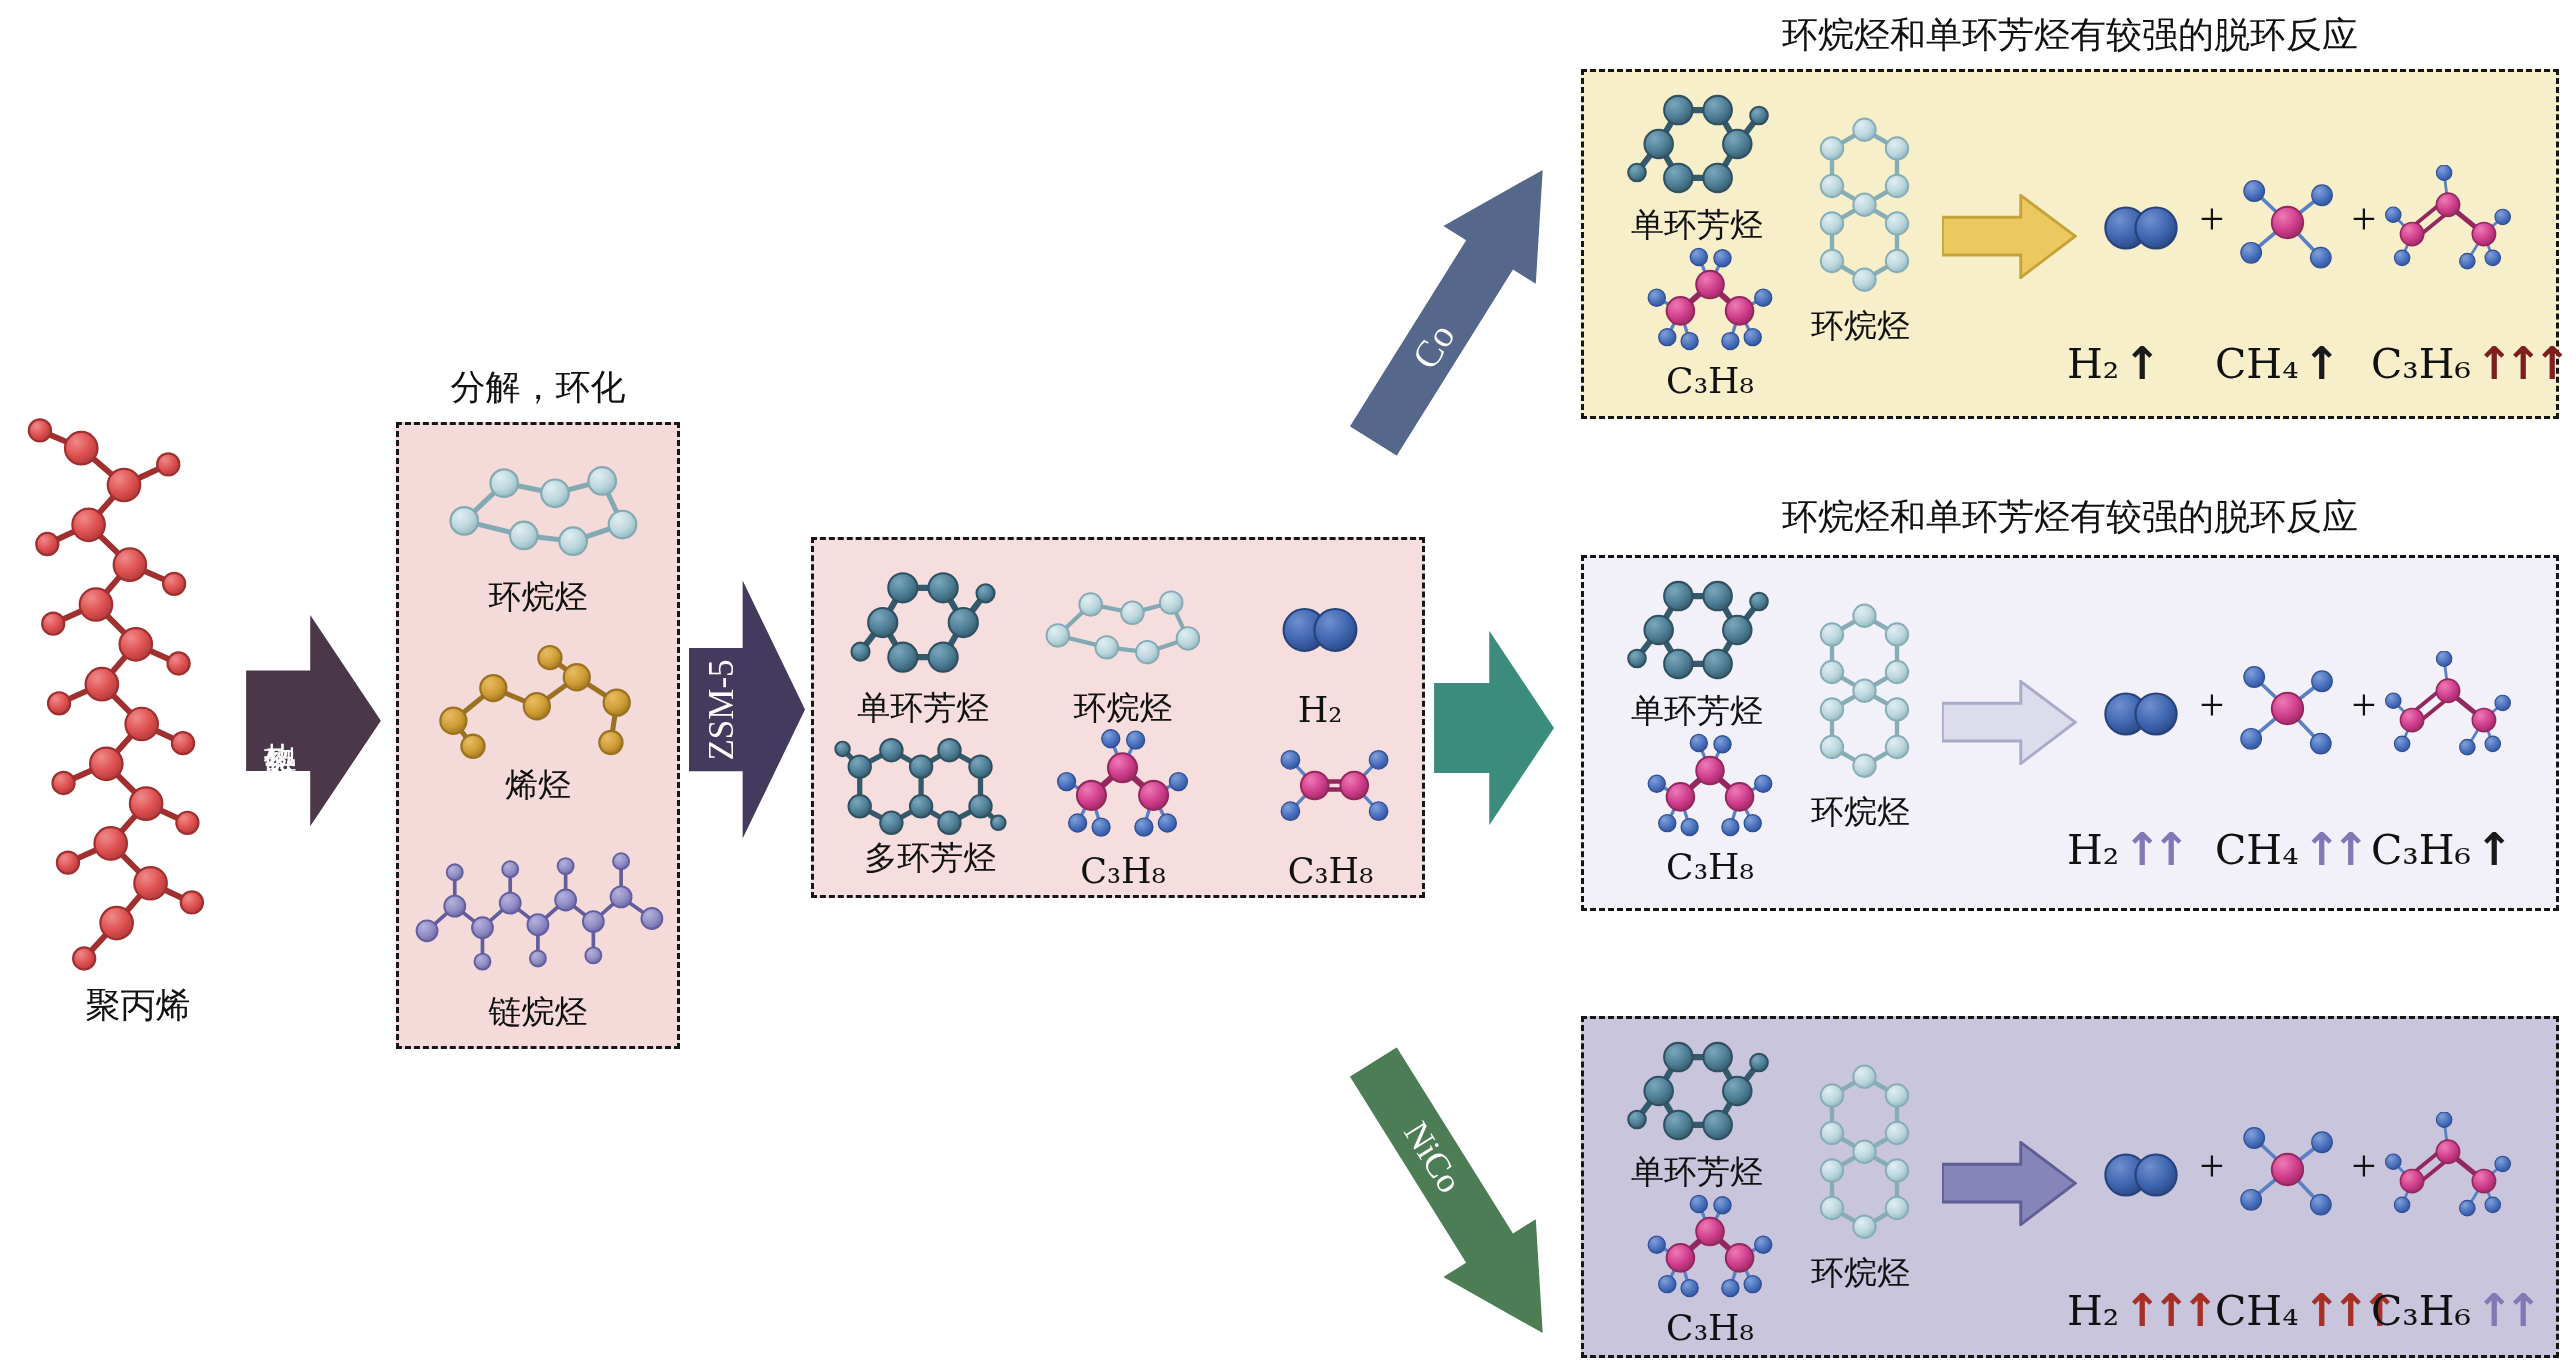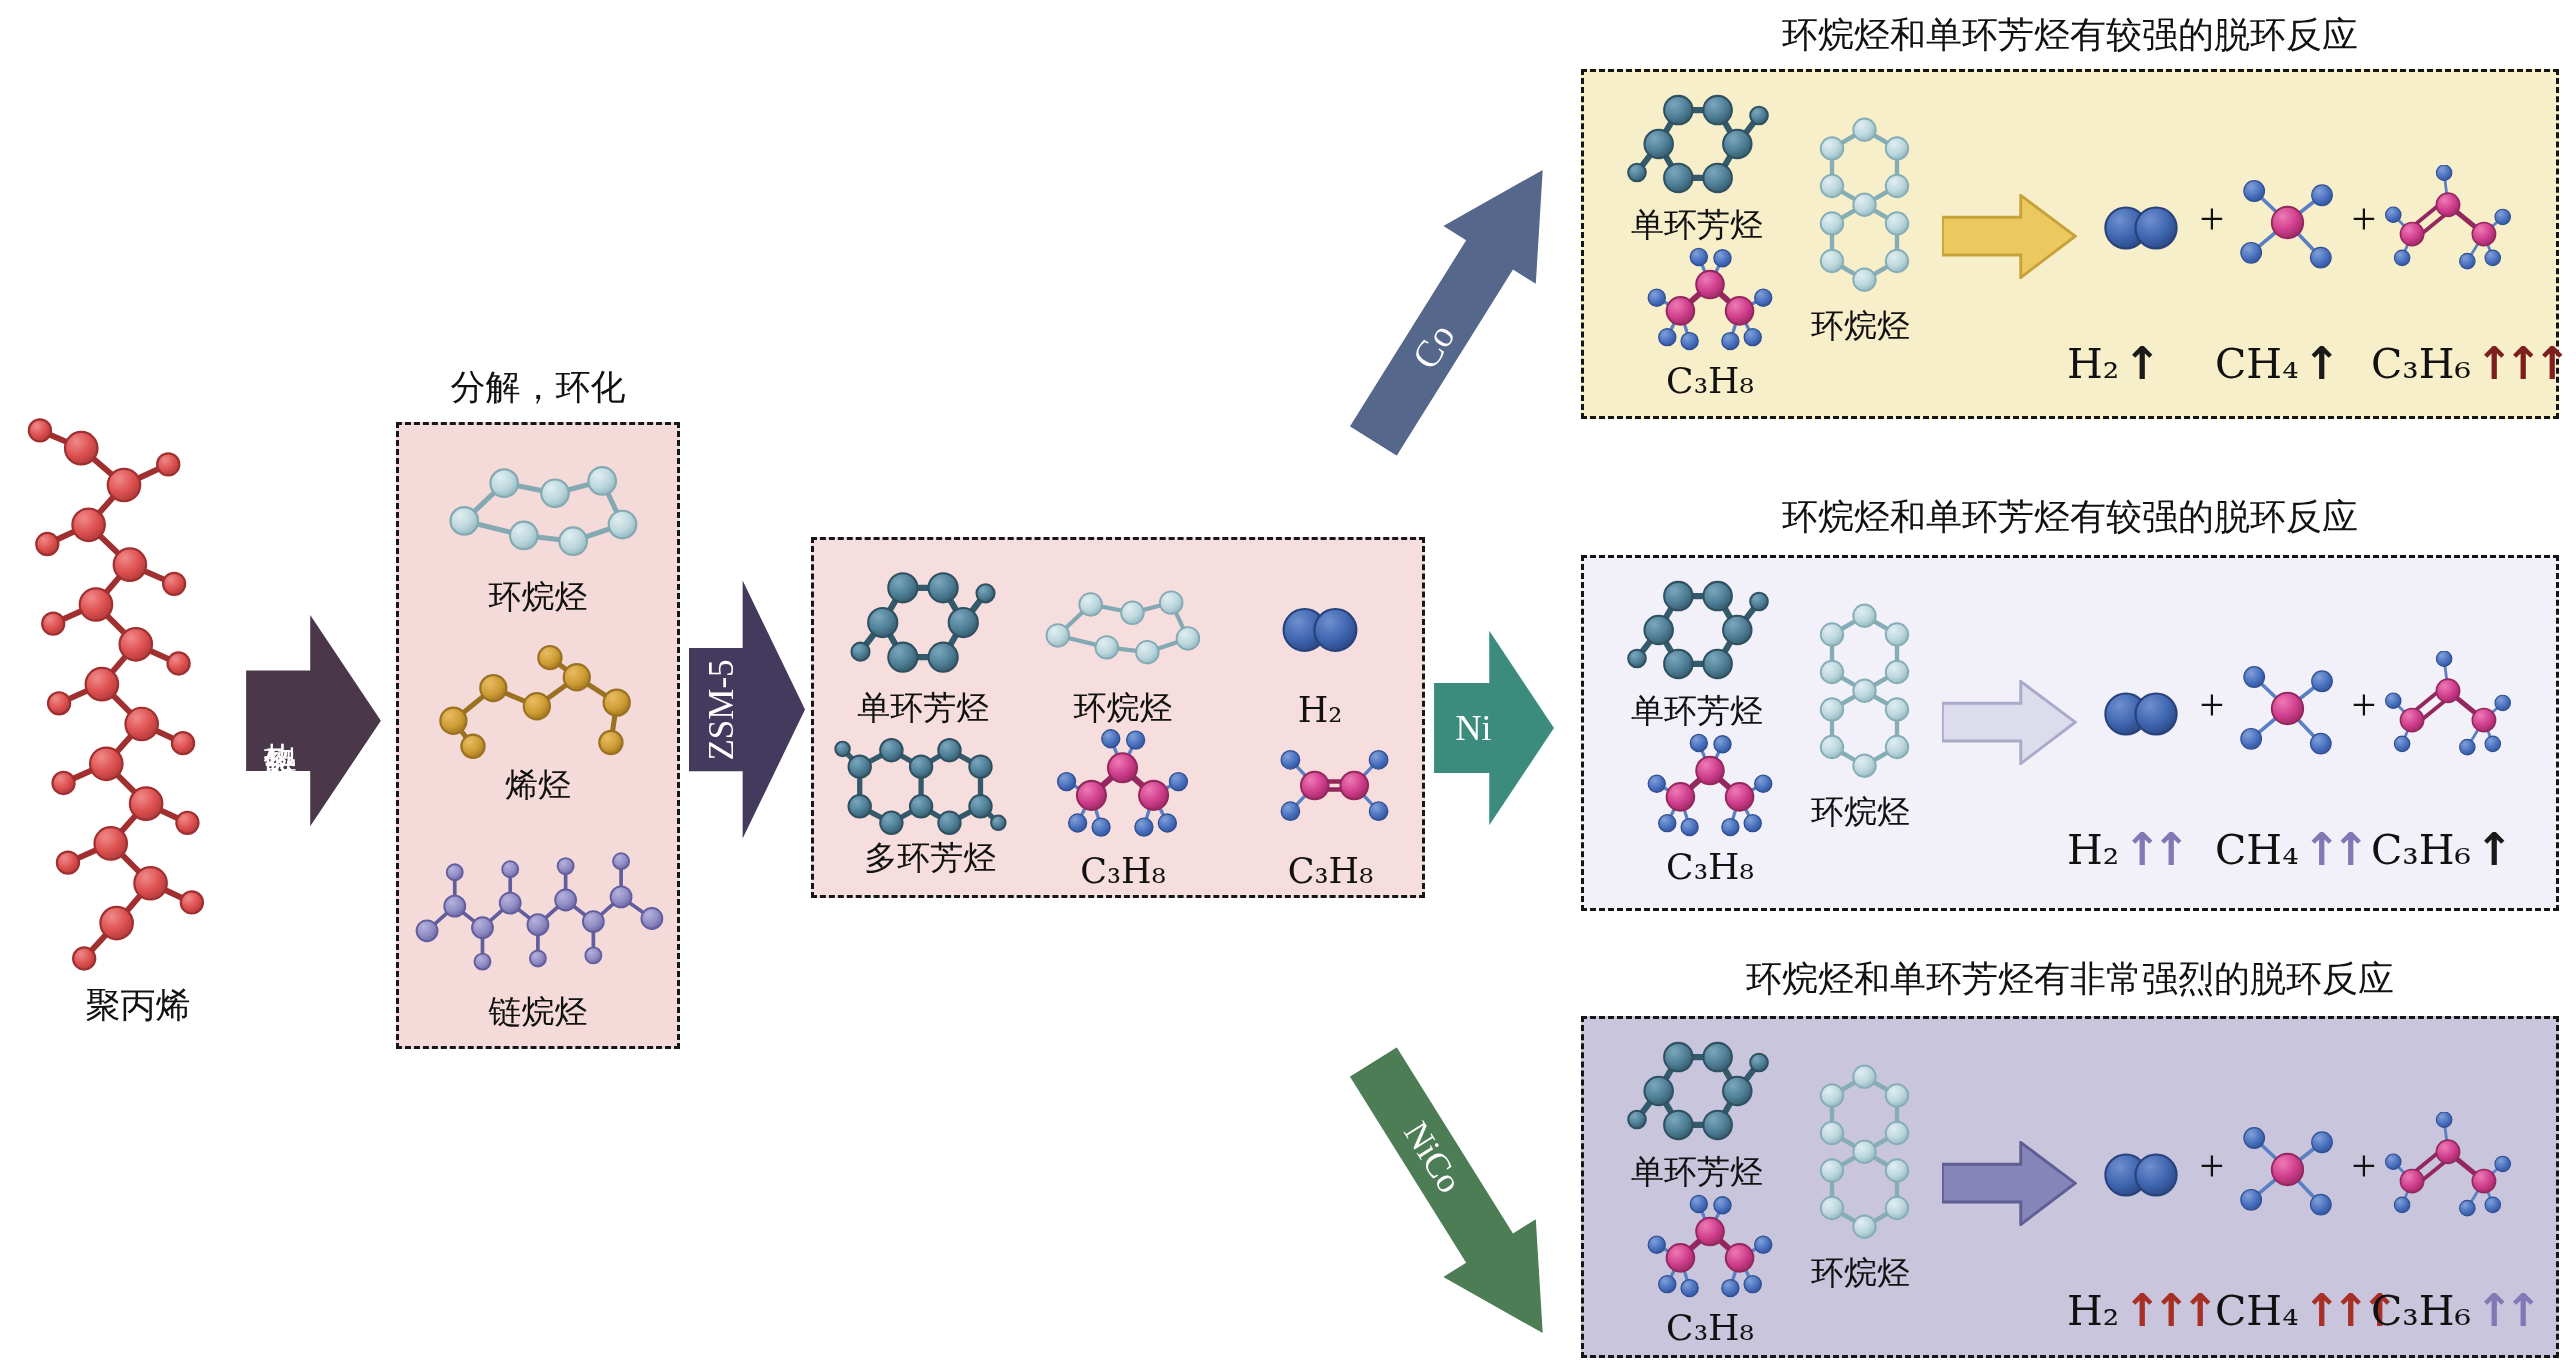--- a/index.html
+++ b/index.html
@@ -523,21 +523,20 @@
   <div class="cat-arrow cat-co">
     <svg viewBox="0 0 440 150">
       <polygon points="0,37 302,37 302,0 440,75 302,150 302,113 0,113" style="fill: rgb(85, 104, 140);"></polygon>
     </svg>
     <div class="cat-label">Co</div>
   </div>
   <div class="cat-arrow cat-ni">
     <svg viewBox="0 0 165 300">
       <polygon points="0,88 76,88 76,16 165,150 76,284 76,212 0,212" style="fill: rgb(60, 140, 126);"></polygon>
     </svg>
-    <div class="cat-label">Ni</div>
   </div>
   <div class="cat-arrow cat-nico">
     <svg viewBox="0 0 440 150">
       <polygon points="0,37 302,37 302,0 440,75 302,150 302,113 0,113" style="fill: rgb(76, 125, 84);"></polygon>
     </svg>
     <div class="cat-label">NiCo</div>
   </div>
 
   <div class="result-title" id="rtitle-0">环烷烃和单环芳烃有较强的脱环反应</div>
   <div class="result-box" id="rbox-0" style="background-color: rgb(247, 239, 201);">
@@ -616,21 +615,20 @@
     <div class="rb-prod rb-prod2">
       <span class="formula">CH₄</span>
         <span class="uparrows" style="color: rgb(131, 119, 181);">↑↑</span>
     </div>
     <div class="rb-prod rb-prod3">
       <span class="formula">C₃H₆</span>
         <span class="uparrows" style="color: rgb(26, 26, 26);">↑</span>
     </div>
   </div>
 
-  <div class="result-title" id="rtitle-2">环烷烃和单环芳烃有非常强烈的脱环反应</div>
   <div class="result-box" id="rbox-2" style="background-color: rgb(200, 197, 221);">
     <svg class="rb-benzene" viewBox="0 0 230 180">
         <use href="#mol-benzene"></use>
       </svg>
     <div class="label rb-aromatic-label">单环芳烃</div>
     <svg class="rb-propane" viewBox="0 0 210 170">
         <use href="#mol-propane"></use>
       </svg>
     <div class="label formula rb-propane-label">C₃H₈</div>
     <svg class="rb-decalin" viewBox="0 0 200 300">

